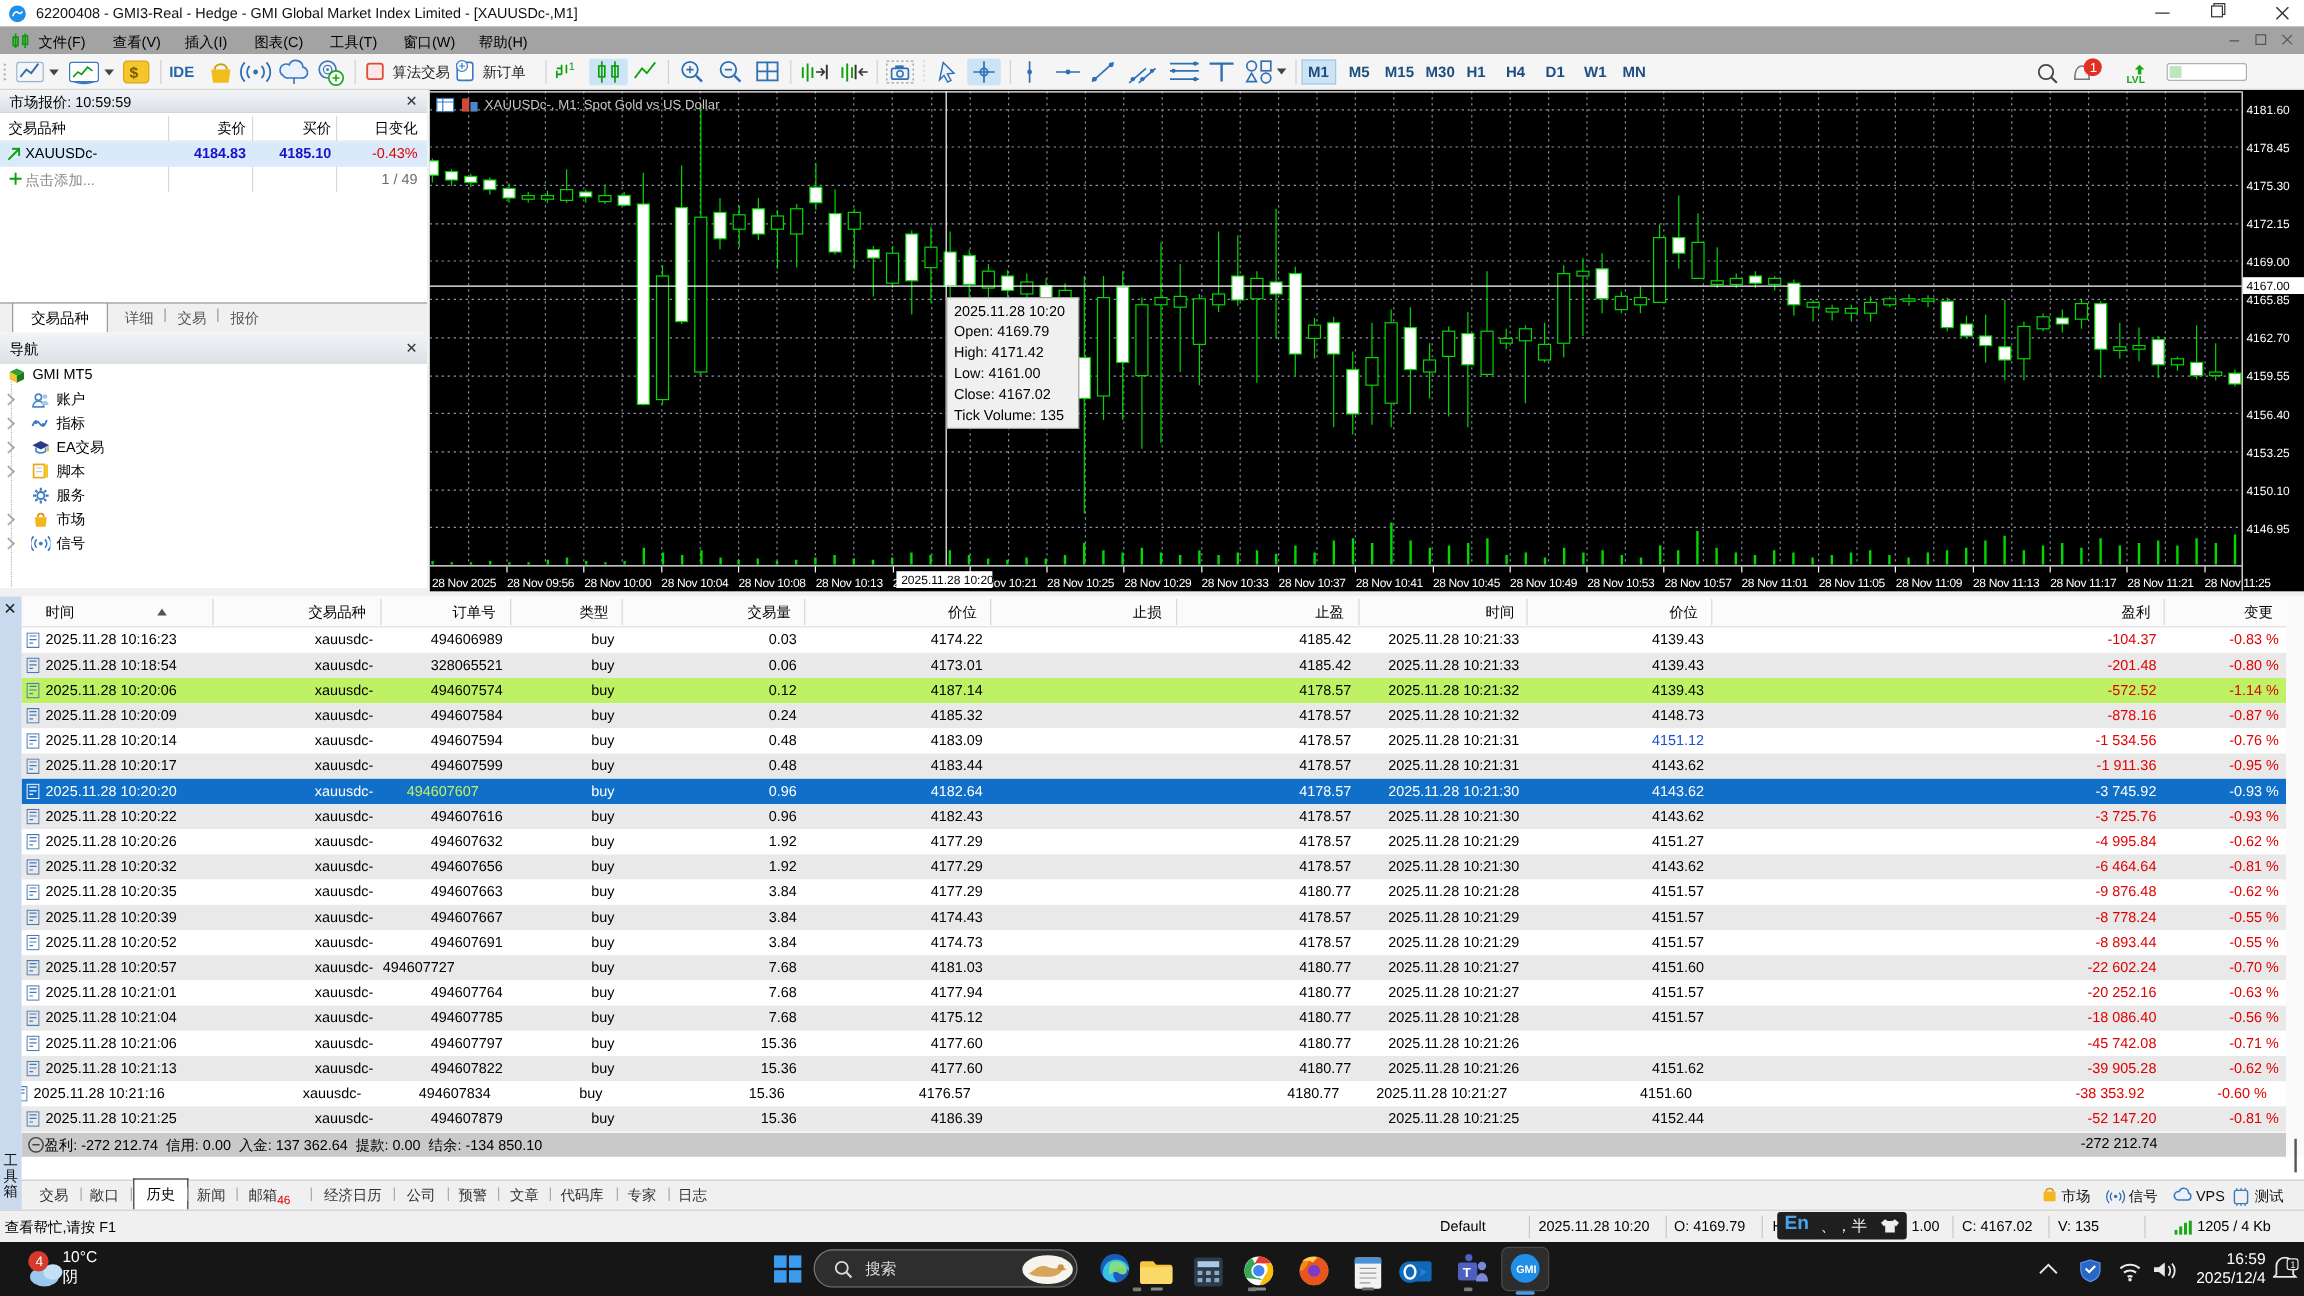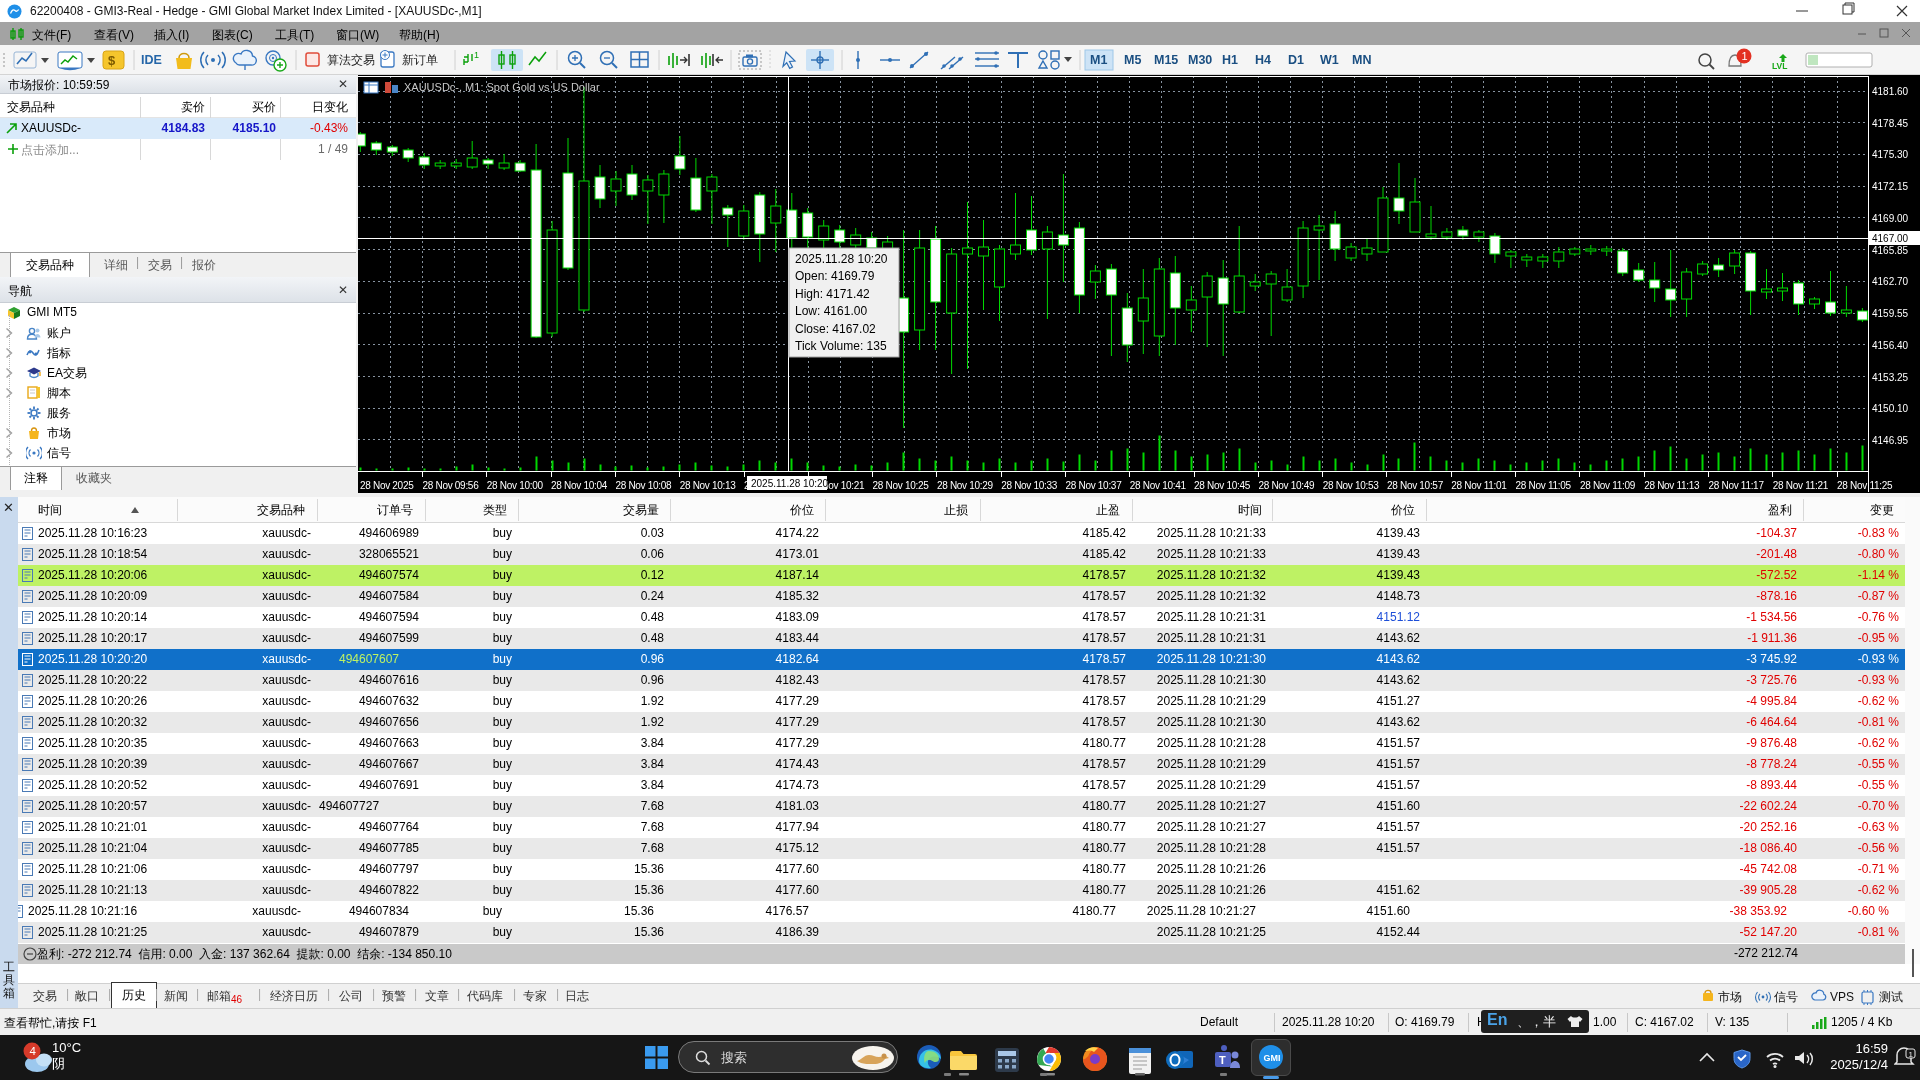--- a/index.html
+++ b/index.html
@@ -289,24 +289,20 @@
     <svg class="abs" style="left:5px;top:372px" width="8" height="12">
       <path d="M1.5 1.5l5 4.5-5 4.5" stroke="#a0a0a0" stroke-width="1.4" fill="none"></path>
     </svg>
     <svg class="abs" style="left:26px;top:370px" width="16" height="16">
       <circle cx="8" cy="8" r="1.6" fill="#3a78c2"></circle>
       <path d="M4.5 4.5a5 5 0 000 7M11.5 4.5a5 5 0 010 7" stroke="#3a78c2" stroke-width="1.3" fill="none"></path>
       <path d="M2 2a8.5 8.5 0 000 12M14 2a8.5 8.5 0 010 12" stroke="#3a78c2" stroke-width="1.3" fill="none"></path>
     </svg>
     <span class="abs" style="left:47px;top:370px">信号</span>
     <div class="abs" style="left:9px;top:240px;width:1px;height:216px;border-left:1px dotted #b5b5b5"></div>
-    <div class="abs" style="left:0;top:391px;width:356px;height:24px;background:#f0f0f0;border-top:1px solid #9a9a9a">
-      <div class="abs" style="left:10px;top:-1px;width:52px;height:24px;background:#fff;border:1px solid #9a9a9a;border-bottom:none;text-align:center;padding-top:3px">注释</div>
-      <span class="abs" style="left:76px;top:3px;color:#555">收藏夹</span>
-    </div>
     <div class="abs" style="left:0;top:415px;width:356px;height:7px;background:#f0f0f0"></div>
   </div>
 <div class="abs" style="left:356px;top:75px;width:2px;height:422px;background:#f0f0f0"></div>
 <svg width="1562" height="418" viewBox="0 0 1562 418" style="position:absolute;left:358px;top:75px">
     <rect x="0" y="0" width="1562" height="418" fill="#000"></rect>
     <g stroke="#8793a1" stroke-width="1" stroke-dasharray="2,3">
       <line x1="32.5" y1="1" x2="32.5" y2="396"></line>
       <line x1="64.5" y1="1" x2="64.5" y2="396"></line>
       <line x1="96.5" y1="1" x2="96.5" y2="396"></line>
       <line x1="128.5" y1="1" x2="128.5" y2="396"></line>

